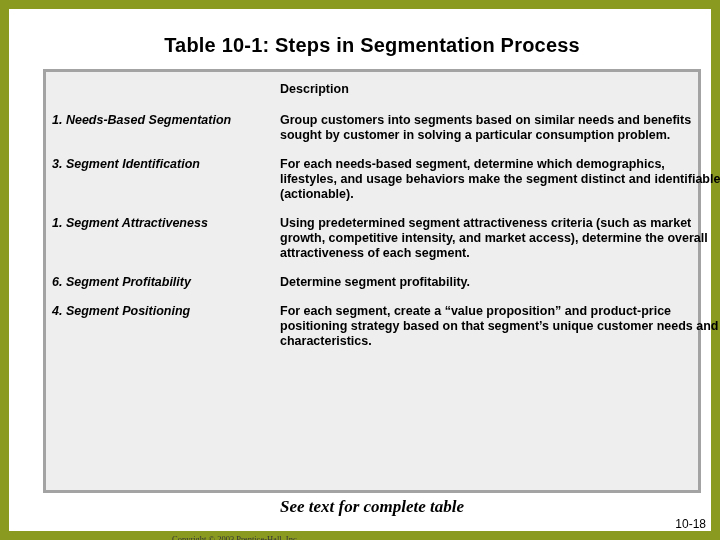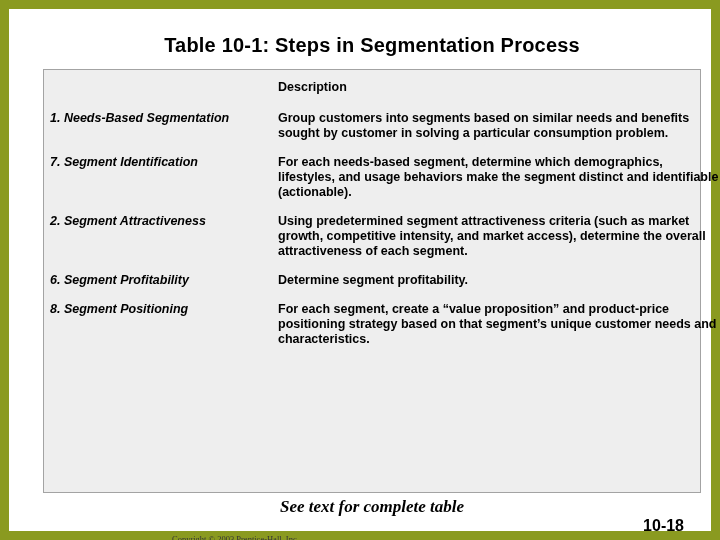--- a/index.html
+++ b/index.html
@@ -40,21 +40,21 @@
     color: #000000;
     letter-spacing: 0.2px;
   }
   .table-wrap {
     position: absolute;
     top: 57px;
     left: 31px;
     width: 658px;
     height: 424px;
     background: #eeeeee;
-    border: 1px solid #a3a3a3;
+    border: 3px solid #a3a3a3;
     box-sizing: border-box;
   }
   table.seg {
     width: 100%;
     border-collapse: collapse;
     table-layout: fixed;
   }
   table.seg td {
     vertical-align: top;
     font-size: 12.5px;
@@ -84,24 +84,24 @@
     width: 720px;
     text-align: center;
     font-family: "Liberation Serif", serif;
     font-size: 17px;
     font-style: italic;
     font-weight: bold;
     color: #000000;
   }
   .page-num {
     position: absolute;
-    right: 24px;
+    right: 2px;
     top: 505px;
-    font-size: 16px;
-    font-weight: bold;
+    font-size: 12px;
+    font-weight: normal;
     color: #000000;
   }
   .copyright {
     position: absolute;
     left: 160px;
     top: 522px;
     font-family: "Liberation Serif", serif;
     font-size: 8.5px;
     color: #333333;
   }
@@ -119,33 +119,33 @@
         <tbody>
           <tr class="header-row">
             <td class="col-label"></td>
             <td class="col-desc">Description</td>
           </tr>
           <tr>
             <td class="col-label">1. Needs-Based Segmentation</td>
             <td class="col-desc">Group customers into segments based on similar needs and benefits sought by customer in solving a particular consumption problem.</td>
           </tr>
           <tr>
-            <td class="col-label">7. Segment Identification</td>
+            <td class="col-label">3. Segment Identification</td>
             <td class="col-desc">For each needs-based segment, determine which demographics, lifestyles, and usage behaviors make the segment distinct and identifiable (actionable).</td>
           </tr>
           <tr>
-            <td class="col-label">2. Segment Attractiveness</td>
+            <td class="col-label">1. Segment Attractiveness</td>
             <td class="col-desc">Using predetermined segment attractiveness criteria (such as market growth, competitive intensity, and market access), determine the overall attractiveness of each segment.</td>
           </tr>
           <tr>
             <td class="col-label">6. Segment Profitability</td>
             <td class="col-desc">Determine segment profitability.</td>
           </tr>
           <tr>
-            <td class="col-label">8. Segment Positioning</td>
+            <td class="col-label">4. Segment Positioning</td>
             <td class="col-desc">For each segment, create a “value proposition” and product-price positioning strategy based on that segment’s unique customer needs and characteristics.</td>
           </tr>
         </tbody>
       </table>
     </div>
 
     <div class="caption">See text for complete table</div>
     <div class="page-num">10-18</div>
     <div class="copyright">Copyright © 2003 Prentice-Hall, Inc.</div>
 

